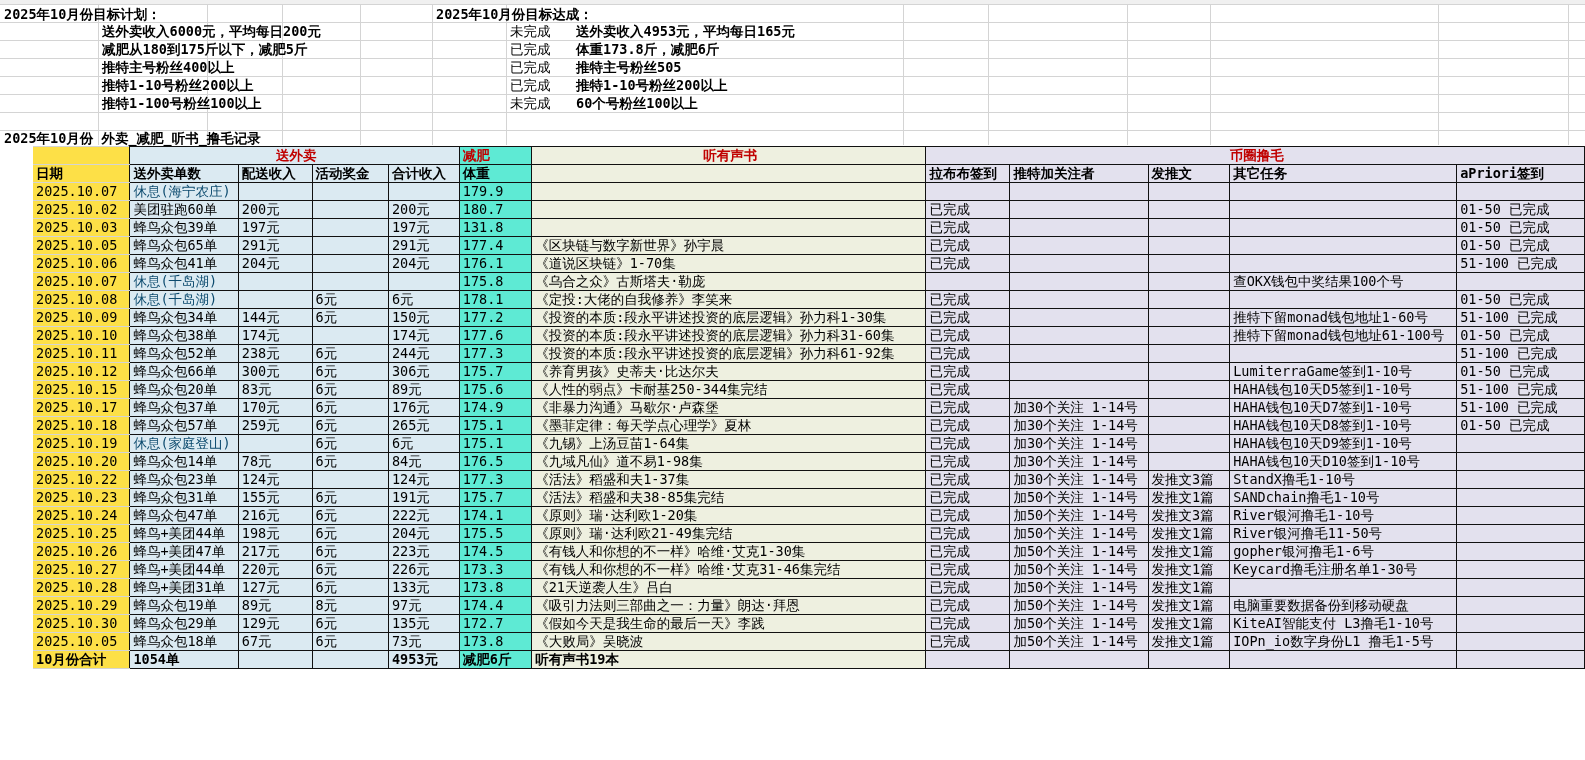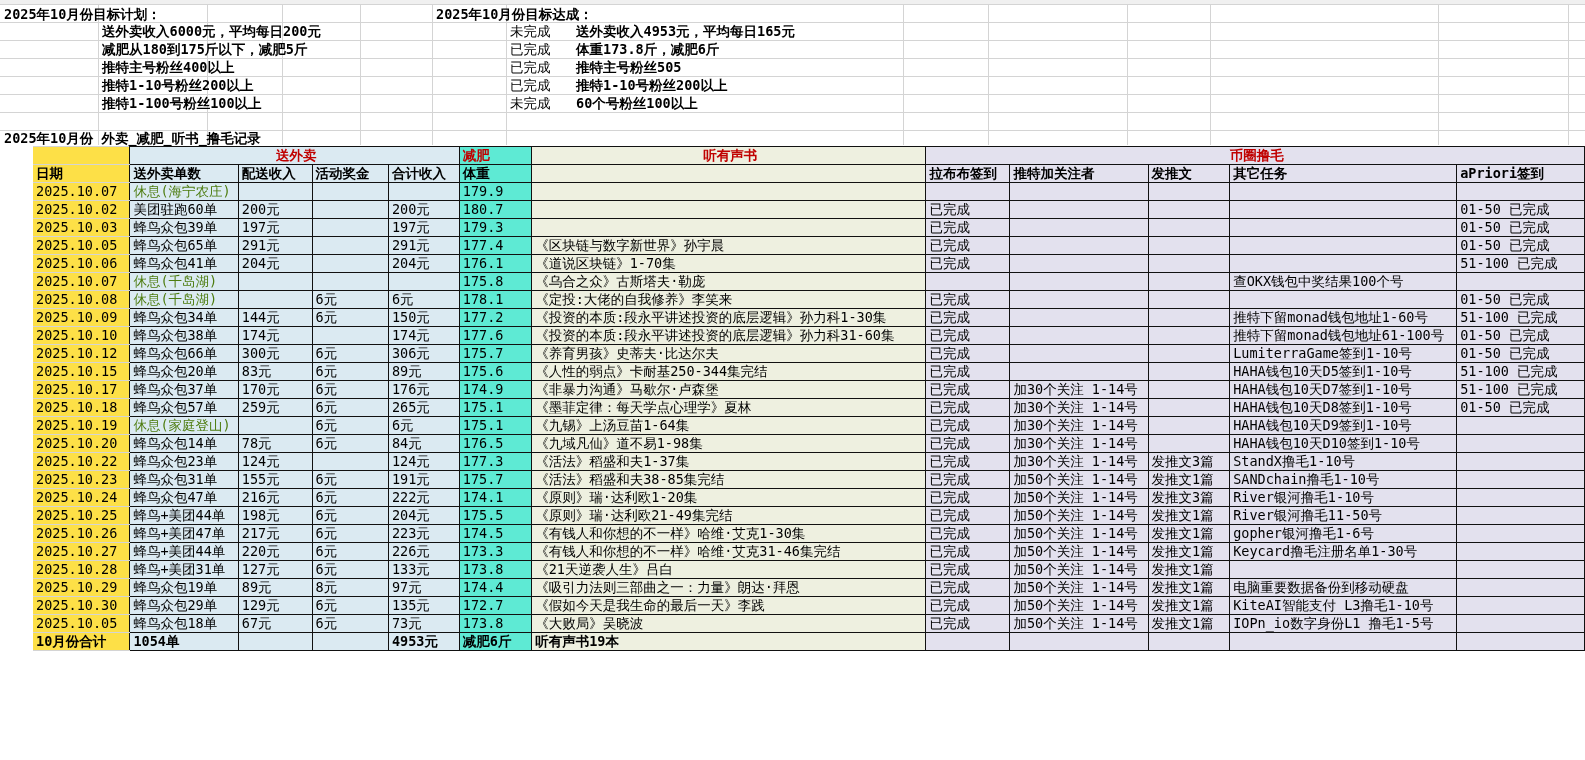--- a/index.html
+++ b/index.html
@@ -16,21 +16,21 @@
   .bold { font-weight:bold; }
   table.rec { position:absolute; left:0; top:146px; border-collapse:collapse; table-layout:fixed;margin-left:33px; }
   table.rec td { height:17px; padding:0 0 0 3px; white-space:nowrap; overflow:hidden; font-size:13.5px; line-height:17px; border:1px solid #111; }
   .c-date { background:#fde047; border-left:none !important; border-top:1px solid #d4d4d4 !important; border-bottom:1px solid #d4d4d4 !important; }
   .c-del { background:#dbeaf2; }
   .c-wt  { background:#5eead4; }
   .c-book{ background:#eef0e0; }
   .c-cry { background:#e3e1ee; }
   .sec { color:#c00000; font-weight:bold; text-align:center; font-size:14px; }
   .hdr { font-weight:bold; font-size:14px; }
-  .red { color:#4d7c0f; }
+  .red { color:#0c4a6e; }
   .total td { font-weight:bold; font-size:14px; }
 </style>
 </head>
 <body>
 
 <div class="sheet">
   <div class="topstrip"></div>
   <div class="grid-bg"></div>
   <div class="vline" style="left:98px"></div>
   <div class="vline" style="left:207px"></div>
@@ -130,21 +130,21 @@
           <td class="c-cry"></td>
           <td class="c-cry"></td>
           <td class="c-cry">01-50 已完成</td>
         </tr>
         <tr>
           <td class="c-date">2025.10.03</td>
           <td class="c-del">蜂鸟众包39单</td>
           <td class="c-del">197元</td>
           <td class="c-del"></td>
           <td class="c-del">197元</td>
-          <td class="c-wt">179.3</td>
+          <td class="c-wt">131.8</td>
           <td class="c-book"></td>
           <td class="c-cry">已完成</td>
           <td class="c-cry"></td>
           <td class="c-cry"></td>
           <td class="c-cry"></td>
           <td class="c-cry">01-50 已完成</td>
         </tr>
         <tr>
           <td class="c-date">2025.10.05</td>
           <td class="c-del">蜂鸟众包65单</td>
@@ -221,20 +221,34 @@
           <td class="c-del">174元</td>
           <td class="c-del"></td>
           <td class="c-del">174元</td>
           <td class="c-wt">177.6</td>
           <td class="c-book">《投资的本质:段永平讲述投资的底层逻辑》孙力科31-60集</td>
           <td class="c-cry">已完成</td>
           <td class="c-cry"></td>
           <td class="c-cry"></td>
           <td class="c-cry">推特下留monad钱包地址61-100号</td>
           <td class="c-cry">01-50 已完成</td>
+        </tr>
+        <tr>
+          <td class="c-date">2025.10.11</td>
+          <td class="c-del">蜂鸟众包52单</td>
+          <td class="c-del">238元</td>
+          <td class="c-del">6元</td>
+          <td class="c-del">244元</td>
+          <td class="c-wt">177.3</td>
+          <td class="c-book">《投资的本质:段永平讲述投资的底层逻辑》孙力科61-92集</td>
+          <td class="c-cry">已完成</td>
+          <td class="c-cry"></td>
+          <td class="c-cry"></td>
+          <td class="c-cry"></td>
+          <td class="c-cry">51-100 已完成</td>
         </tr>
         <tr>
           <td class="c-date">2025.10.12</td>
           <td class="c-del">蜂鸟众包66单</td>
           <td class="c-del">300元</td>
           <td class="c-del">6元</td>
           <td class="c-del">306元</td>
           <td class="c-wt">175.7</td>
           <td class="c-book">《养育男孩》史蒂夫·比达尔夫</td>
           <td class="c-cry">已完成</td>

